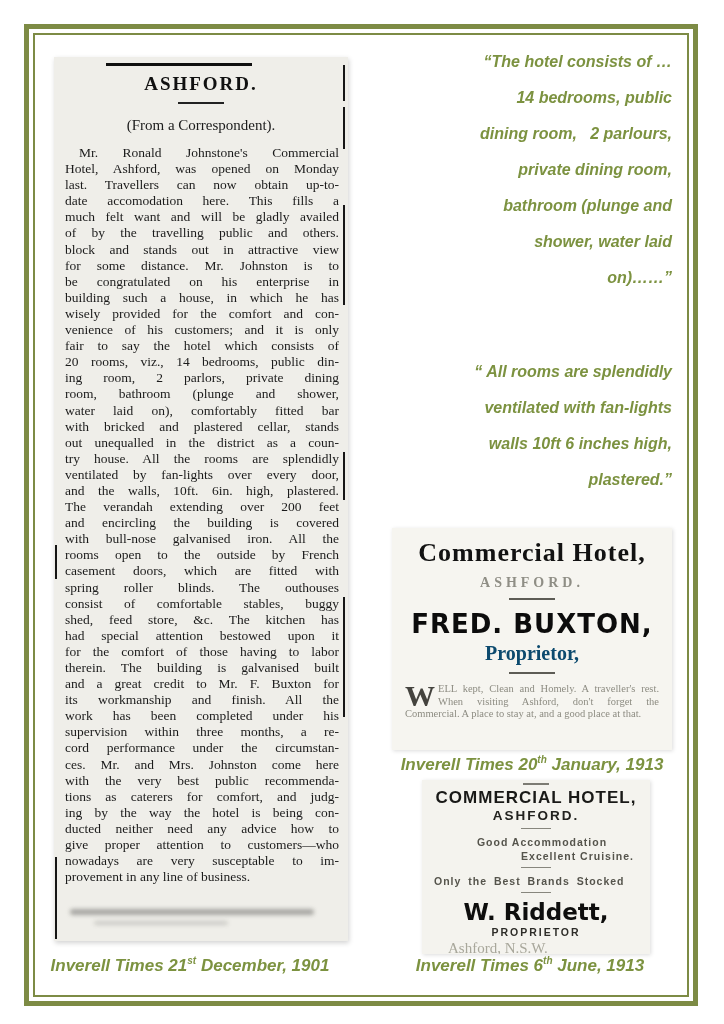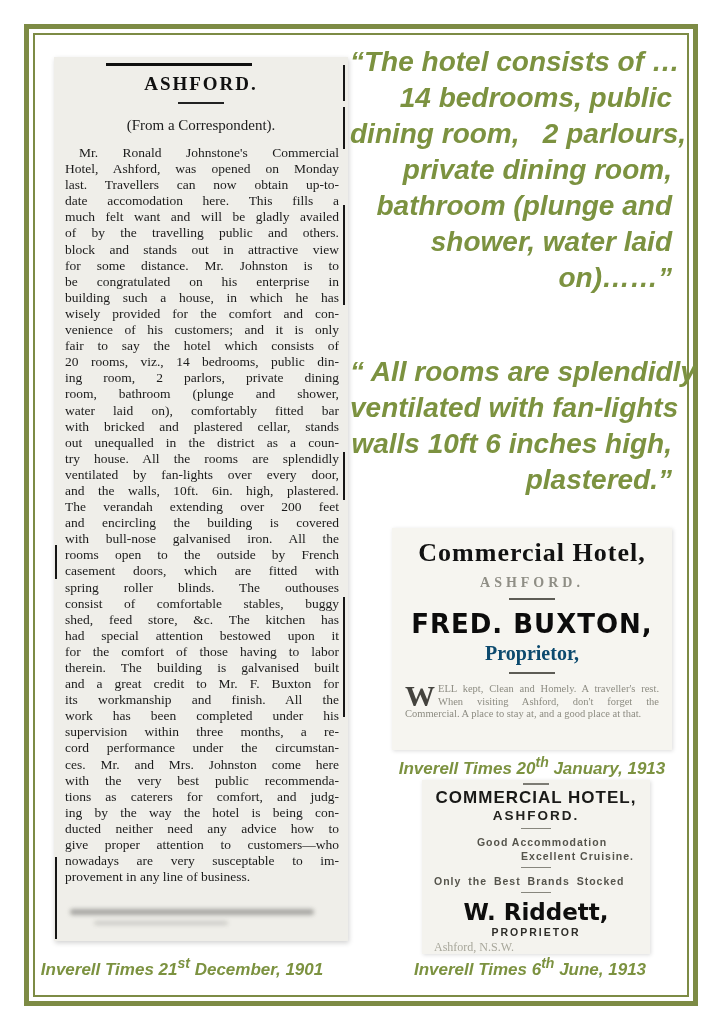--- a/index.html
+++ b/index.html
@@ -35,21 +35,21 @@
   .a-line:first-child{text-indent:14px;}
   .a-line:last-child{text-align-last:left;}
   .vseg{position:absolute;width:2px;background:#161616;left:289px;}
   .vseg-l{position:absolute;width:2px;background:#161616;left:1px;}
   .smudge{position:absolute;background:rgba(80,80,78,.45);filter:blur(2px);border-radius:3px;}
 
   
   .quote{
     position:absolute;left:350px;width:322px;text-align:right;
     font-family:"Liberation Sans", sans-serif;font-weight:bold;font-style:italic;
-    color:var(--olive-text);font-size:28px;line-height:36px;
+    color:var(--olive-text);font-size:16px;line-height:36px;
   }
   .q-line{white-space:pre;}
   .quote-1{top:44px;}
   .quote-2{top:354px;}
 
   
   .ad1{
     position:absolute;left:392px;top:528px;width:280px;height:222px;
     background:#f6f5f0;box-shadow:1px 1px 4px rgba(0,0,0,.14);text-align:center;overflow:hidden;
   }
@@ -65,41 +65,41 @@
     text-align:justify;font-size:10.5px;line-height:12.5px;color:#8d8c82;
     margin:9px 13px 0 13px;
   }
   .dropcap{float:left;font-size:30px;line-height:25px;font-weight:bold;color:#44433e;margin-right:3px;}
 
   
   .cap{
     position:absolute;font-family:"Liberation Sans", sans-serif;font-weight:bold;font-style:italic;
     color:var(--olive-text);font-size:17px;text-align:center;white-space:nowrap;
   }
-  .cap sup{font-size:14px;}
+  .cap sup{font-size:10px;}
   .cap-ad1{left:392px;top:754px;width:280px;}
-  .cap-article{left:32px;top:955px;width:300px;text-align:center;}
+  .cap-article{left:40px;top:955px;width:300px;text-align:center;}
   .cap-ad2{left:400px;top:955px;width:260px;}
 
   
   .ad2{
     position:absolute;left:422px;top:780px;width:228px;height:174px;
     background:#f4f3ee;box-shadow:1px 1px 4px rgba(0,0,0,.14);text-align:center;
     font-family:"Liberation Sans", sans-serif;overflow:hidden;
   }
   .ad2-topdash{width:26px;height:2px;background:#7c7b73;margin:3px auto 0;}
   .ad2-title{font-weight:bold;font-size:17px;letter-spacing:1px;margin-top:3px;color:#191917;}
   .ad2-loc{font-weight:bold;font-size:13.5px;letter-spacing:2px;margin-top:0;color:#22221f;}
   .ad2-rule{width:30px;height:1px;background:#87867d;margin:5px auto 0;}
   .ad2-line1{font-size:10.5px;font-weight:bold;color:#55544c;text-align:center;margin:7px 0 0 12px;letter-spacing:1px;}
   .ad2-line2{font-size:10.5px;font-weight:bold;color:#55544c;text-align:right;margin:2px 16px 0 0;letter-spacing:1px;}
   .ad2-line3{font-size:10.5px;font-weight:bold;color:#55544c;text-align:left;margin:7px 0 0 12px;letter-spacing:1px;word-spacing:3px;}
   .ad2-name{font-family:"DejaVu Sans", sans-serif;font-weight:bold;font-size:23px;margin-top:6px;color:#0e0e0d;}
   .ad2-role{font-weight:bold;font-size:10.5px;letter-spacing:2px;margin-top:1px;color:#2e2d29;}
-  .ad2-addr{font-family:"Liberation Serif", serif;font-size:12px;color:#a8a79b;text-align:left;margin:2px 0 0 12px;}
+  .ad2-addr{font-family:"Liberation Serif", serif;font-size:15px;color:#a8a79b;text-align:left;margin:2px 0 0 26px;}
 </style>
 </head>
 <body>
 
 <div class="border-outer"></div>
 <div class="border-inner"></div>
 
 <div class="article-clip">
   <div class="headline-rule-top"></div>
   <h1 class="article-title">ASHFORD.</h1>

